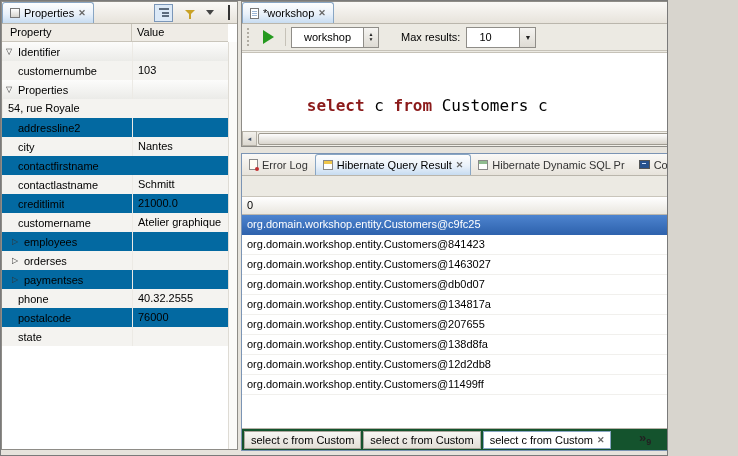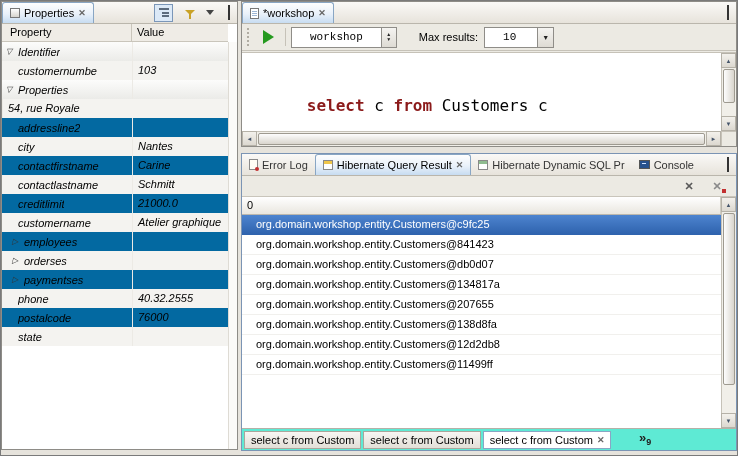--- a/index.html
+++ b/index.html
@@ -1,18 +1,18 @@
 <!DOCTYPE html>
 <html style="--selection: #4d84cf; --selection_dark: #2f63ae; --keyword: #8b1a1a; --tab_accent: #89a6c4; --tab_fill: #c7dcf1;"><head>
 <meta charset="utf-8">
 <style>
   * { margin:0; padding:0; box-sizing:border-box; }
   html,body { background:#d8d5ce; }
   body { font-family:"Liberation Sans", sans-serif; font-size:11px; color:#000; }
-  .app { position:relative; width:738px; height:456px; background:#e6e3dc; border:1px solid #7a7a7a; overflow:hidden; }
+  .app { position:relative; width:668px; height:456px; background:#e6e3dc; border:1px solid #7a7a7a; overflow:hidden; }
   .panel { position:absolute; background:#fff; border:1px solid #8e8c87; }
 
   
   .tabbar { height:22px; background:linear-gradient(#faf9f7,#e7e3db); border-bottom:1px solid #bab6ac; display:flex; align-items:flex-end; position:relative; }
   .tab { height:21px; display:flex; align-items:center; gap:4px; padding:0 7px; color:#333; white-space:nowrap; }
   .tab.active { background:linear-gradient(#fefefe 0%, #e9f1fa 55%, var(--tab_fill,#c7dcf1) 100%);
     border:1px solid var(--tab_accent,#89a6c4); border-bottom:none; border-radius:3px 3px 0 0; color:#000; }
   .close { font-size:9px; font-weight:bold; color:#666; cursor:default; }
   .viewctrl { margin-left:auto; display:flex; align-items:center; gap:7px; padding:0 7px; height:100%; }
   .i-min { width:9px; height:8px; border-bottom:2px solid #333; }
@@ -38,41 +38,41 @@
   .i-sql::before { content:""; position:absolute; left:0; top:0; right:0; height:3px; background:#8fbc8f; }
   .i-console { width:11px; height:9px; background:#27518c; border:1px solid #555; position:relative; }
   .i-console::after { content:""; position:absolute; left:2px; top:2px; width:4px; height:1px; background:#cfe2ff; }
   .play { width:0; height:0; border-left:11px solid #259a1f; border-top:7px solid transparent; border-bottom:7px solid transparent; }
 
   
   .props { left:0; top:0; width:237px; height:449px; }
   .colhead { height:18px; background:#efece6; border-bottom:1px solid #c9c5bb; display:flex; margin-right:9px; }
   .colhead .c1 { width:130px; padding-left:8px; line-height:17px; border-right:1px solid #c9c5bb; }
   .colhead .c2 { flex:1; padding-left:5px; line-height:17px; }
-  .prows { position:relative; margin-right:9px;font-style:italic; }
+  .prows { position:relative; margin-right:9px; }
   .prow { height:19px; display:flex; align-items:stretch; background:#0369a1; }
   .prow:nth-of-type(even) { background:#f4f3f0; }
   .prow.cat { background:linear-gradient(#fcfcfb,#ebebe8); }
   .labels { width:130px; flex:none; display:flex; align-items:center; overflow:hidden; }
   .arrowbox { width:16px; flex:none; padding-left:4px; font-size:8px; color:#333; }
   .prow.arrow-collapsed .arrowbox { width:22px; padding-left:10px; }
   .prow.arrow-expanded .arrowbox::before { content:"▽"; }
   .prow.arrow-collapsed .arrowbox::before { content:"▷"; }
   .pname { white-space:nowrap; overflow:hidden; }
   .pval { flex:1; padding-left:5px; line-height:18px; white-space:nowrap; overflow:hidden; border-left:1px solid #eceae5; }
   .props-scrollarea { position:absolute; top:40px; bottom:0; right:0; width:9px; background:#fbfaf8; border-left:1px solid #dedbd4; }
 
   
   .editor { left:240px; top:0; width:496px; height:146px; background:#eceae3; }
   .etoolbar { height:27px; background:#eceae3; border-bottom:1px solid #c6c2b8; display:flex; align-items:center; padding:0 5px; }
   .grip { width:4px; height:18px; border-left:2px dotted #b0aca2; margin-right:5px; }
   .runbtn { width:24px; height:22px; display:flex; align-items:center; justify-content:center; }
   .tsep { width:1px; height:18px; background:#c6c2b8; margin:0 5px; }
   .combo { display:flex; height:21px; border:1px solid #8f8d88; background:#fff; align-items:stretch; }
-  .combo .val { padding:0 18px; line-height:19px; min-width:52px;font-family:Liberation Mono, monospace; }
+  .combo .val { padding:0 12px; line-height:19px; min-width:52px; }
   .combo .spin { width:15px; background:linear-gradient(#f5f4f1,#dedbd4); border-left:1px solid #8f8d88; display:flex; flex-direction:column; align-items:center; justify-content:center; }
   .combo .spin span { font-size:5px; line-height:5px; color:#222; }
   .combo .drop { width:16px; background:linear-gradient(#f5f4f1,#dedbd4); border-left:1px solid #8f8d88; display:flex; align-items:center; justify-content:center; }
   .combo .drop span { font-size:7px; color:#222; }
   .maxlbl { margin:0 6px 0 22px; }
   .editor-body { position:absolute; top:50px; left:0; right:0; bottom:0; background:#fff; border-top:1px solid #c6c2b8; }
   .codeline { padding:5px 7px; font-family:"DejaVu Sans Mono","Liberation Mono",monospace; font-size:16px; white-space:pre; }
   .qpart.kw { color:var(--keyword,#8b1a1a); font-weight:bold; }
 
   
@@ -88,24 +88,24 @@
 
   
   .results { left:240px; top:152px; width:496px; height:298px; border-color:#7b94b4; background:#eceae3; }
   .rtoolbar { height:21px; background:#eceae3; border-bottom:1px solid #c9c5bb; display:flex; align-items:center; justify-content:flex-end; gap:10px; padding:0 10px; }
   .xbtn { display:flex; align-items:center; justify-content:center; width:18px; height:17px; }
   .x1 { color:#5a5a5a; font-weight:bold; font-size:11px; }
   .x2 { color:#8a8a8a; font-weight:bold; font-size:11px; position:relative; }
   .x2::after { content:""; position:absolute; right:-4px; bottom:0; width:4px; height:4px; background:#c23030; }
   .rtable { position:absolute; top:43px; left:0; right:0; bottom:22px; background:#fff; }
   .theader { height:18px; line-height:17px; padding-left:5px; margin-right:15px; background:linear-gradient(#ffffff,#e9e6df); border-bottom:1px solid #bbb7ad; border-right:1px solid #cfccc2; }
-  .result-row { height:20px; line-height:19px; padding-left:14px; margin-right:9px; white-space:nowrap; overflow:hidden; border-bottom:1px solid #f1f0ed; }
+  .result-row { height:20px; line-height:19px; padding-left:5px; margin-right:9px; white-space:nowrap; overflow:hidden; border-bottom:1px solid #f1f0ed; }
   .result-row.selected { background:linear-gradient(var(--selection,#4d84cf),var(--selection_dark,#2f63ae)); color:#fff; border-bottom-color:var(--selection_dark,#2f63ae); }
   .rtable .vscroll { top:0; bottom:0; }
-  .btabs { position:absolute; bottom:0; left:0; right:0; height:22px; background:#5eead4; border-top:1px solid #b5b1a7; display:flex; align-items:center; gap:2px; padding-left:2px; }
+  .btabs { position:absolute; bottom:0; left:0; right:0; height:22px; background:#14532d; border-top:1px solid #b5b1a7; display:flex; align-items:center; gap:2px; padding-left:2px; }
   .btab { height:18px; display:flex; align-items:center; gap:4px; padding:0 6px; border:1px solid #aaa69c; background:linear-gradient(#f7f6f3,#e2dfd7); white-space:nowrap; }
   .btab .bclose { display:none; }
   .btab.active { background:#fff; border-color:var(--tab_accent,#89a6c4); }
   .btab.active .bclose { display:inline; }
   .more { display:flex; align-items:flex-start; margin-left:5px; color:#222; font-weight:bold; }
   .more .chev { font-size:13px; line-height:14px; }
   .more .cnt { font-size:9px; margin-top:6px; }
 </style>
 </head>
 <body>
@@ -179,21 +179,20 @@
             <span class="pname">city</span>
           </div>
           <div class="pval">Nantes</div>
         </div>
 
         <div class="prow">
           <div class="labels">
             <span class="arrowbox"></span>
             <span class="pname">contactfirstname</span>
           </div>
-          <div class="pval">Carine</div>
         </div>
 
         <div class="prow">
           <div class="labels">
             <span class="arrowbox"></span>
             <span class="pname">contactlastname</span>
           </div>
           <div class="pval">Schmitt</div>
         </div>
 
@@ -349,20 +348,21 @@
         </span>
     </div>
     <div class="rtable">
       <div class="theader">0</div>
       <div>
 
           <div class="result-row selected">org.domain.workshop.entity.Customers@c9fc25</div>
 
           <div class="result-row">org.domain.workshop.entity.Customers@841423</div>
 
+          <div class="result-row">org.domain.workshop.entity.Customers@1463027</div>
 
 
           <div class="result-row">org.domain.workshop.entity.Customers@db0d07</div>
 
           <div class="result-row">org.domain.workshop.entity.Customers@134817a</div>
 
           <div class="result-row">org.domain.workshop.entity.Customers@207655</div>
 
           <div class="result-row">org.domain.workshop.entity.Customers@138d8fa</div>
 

